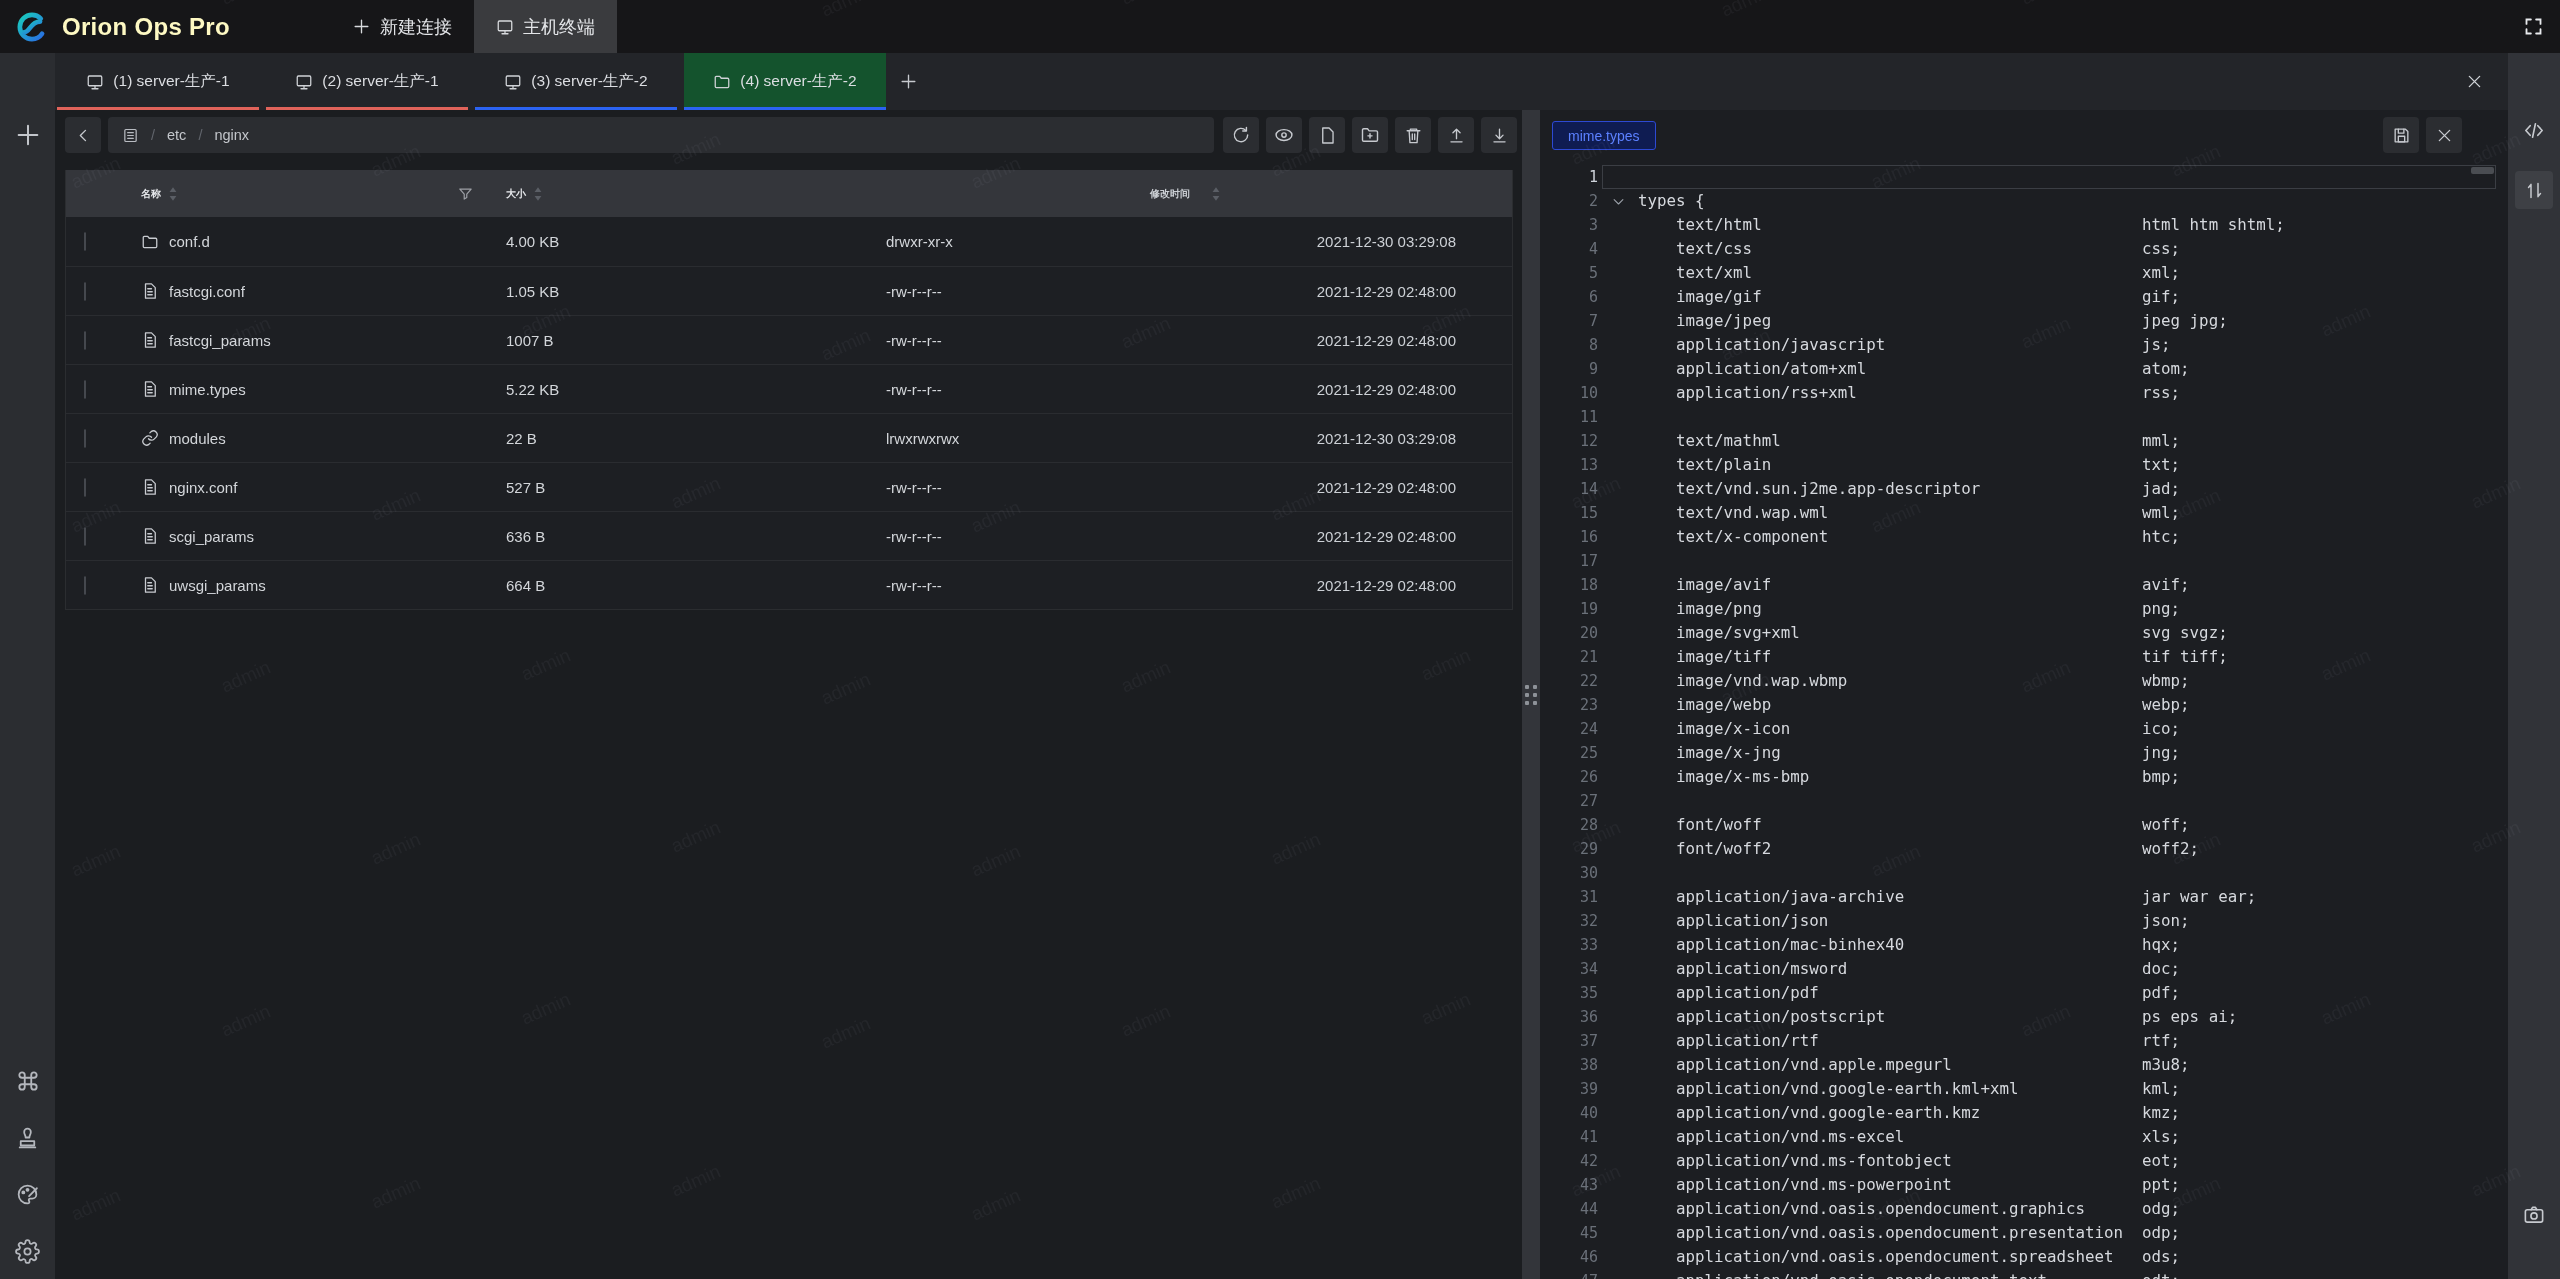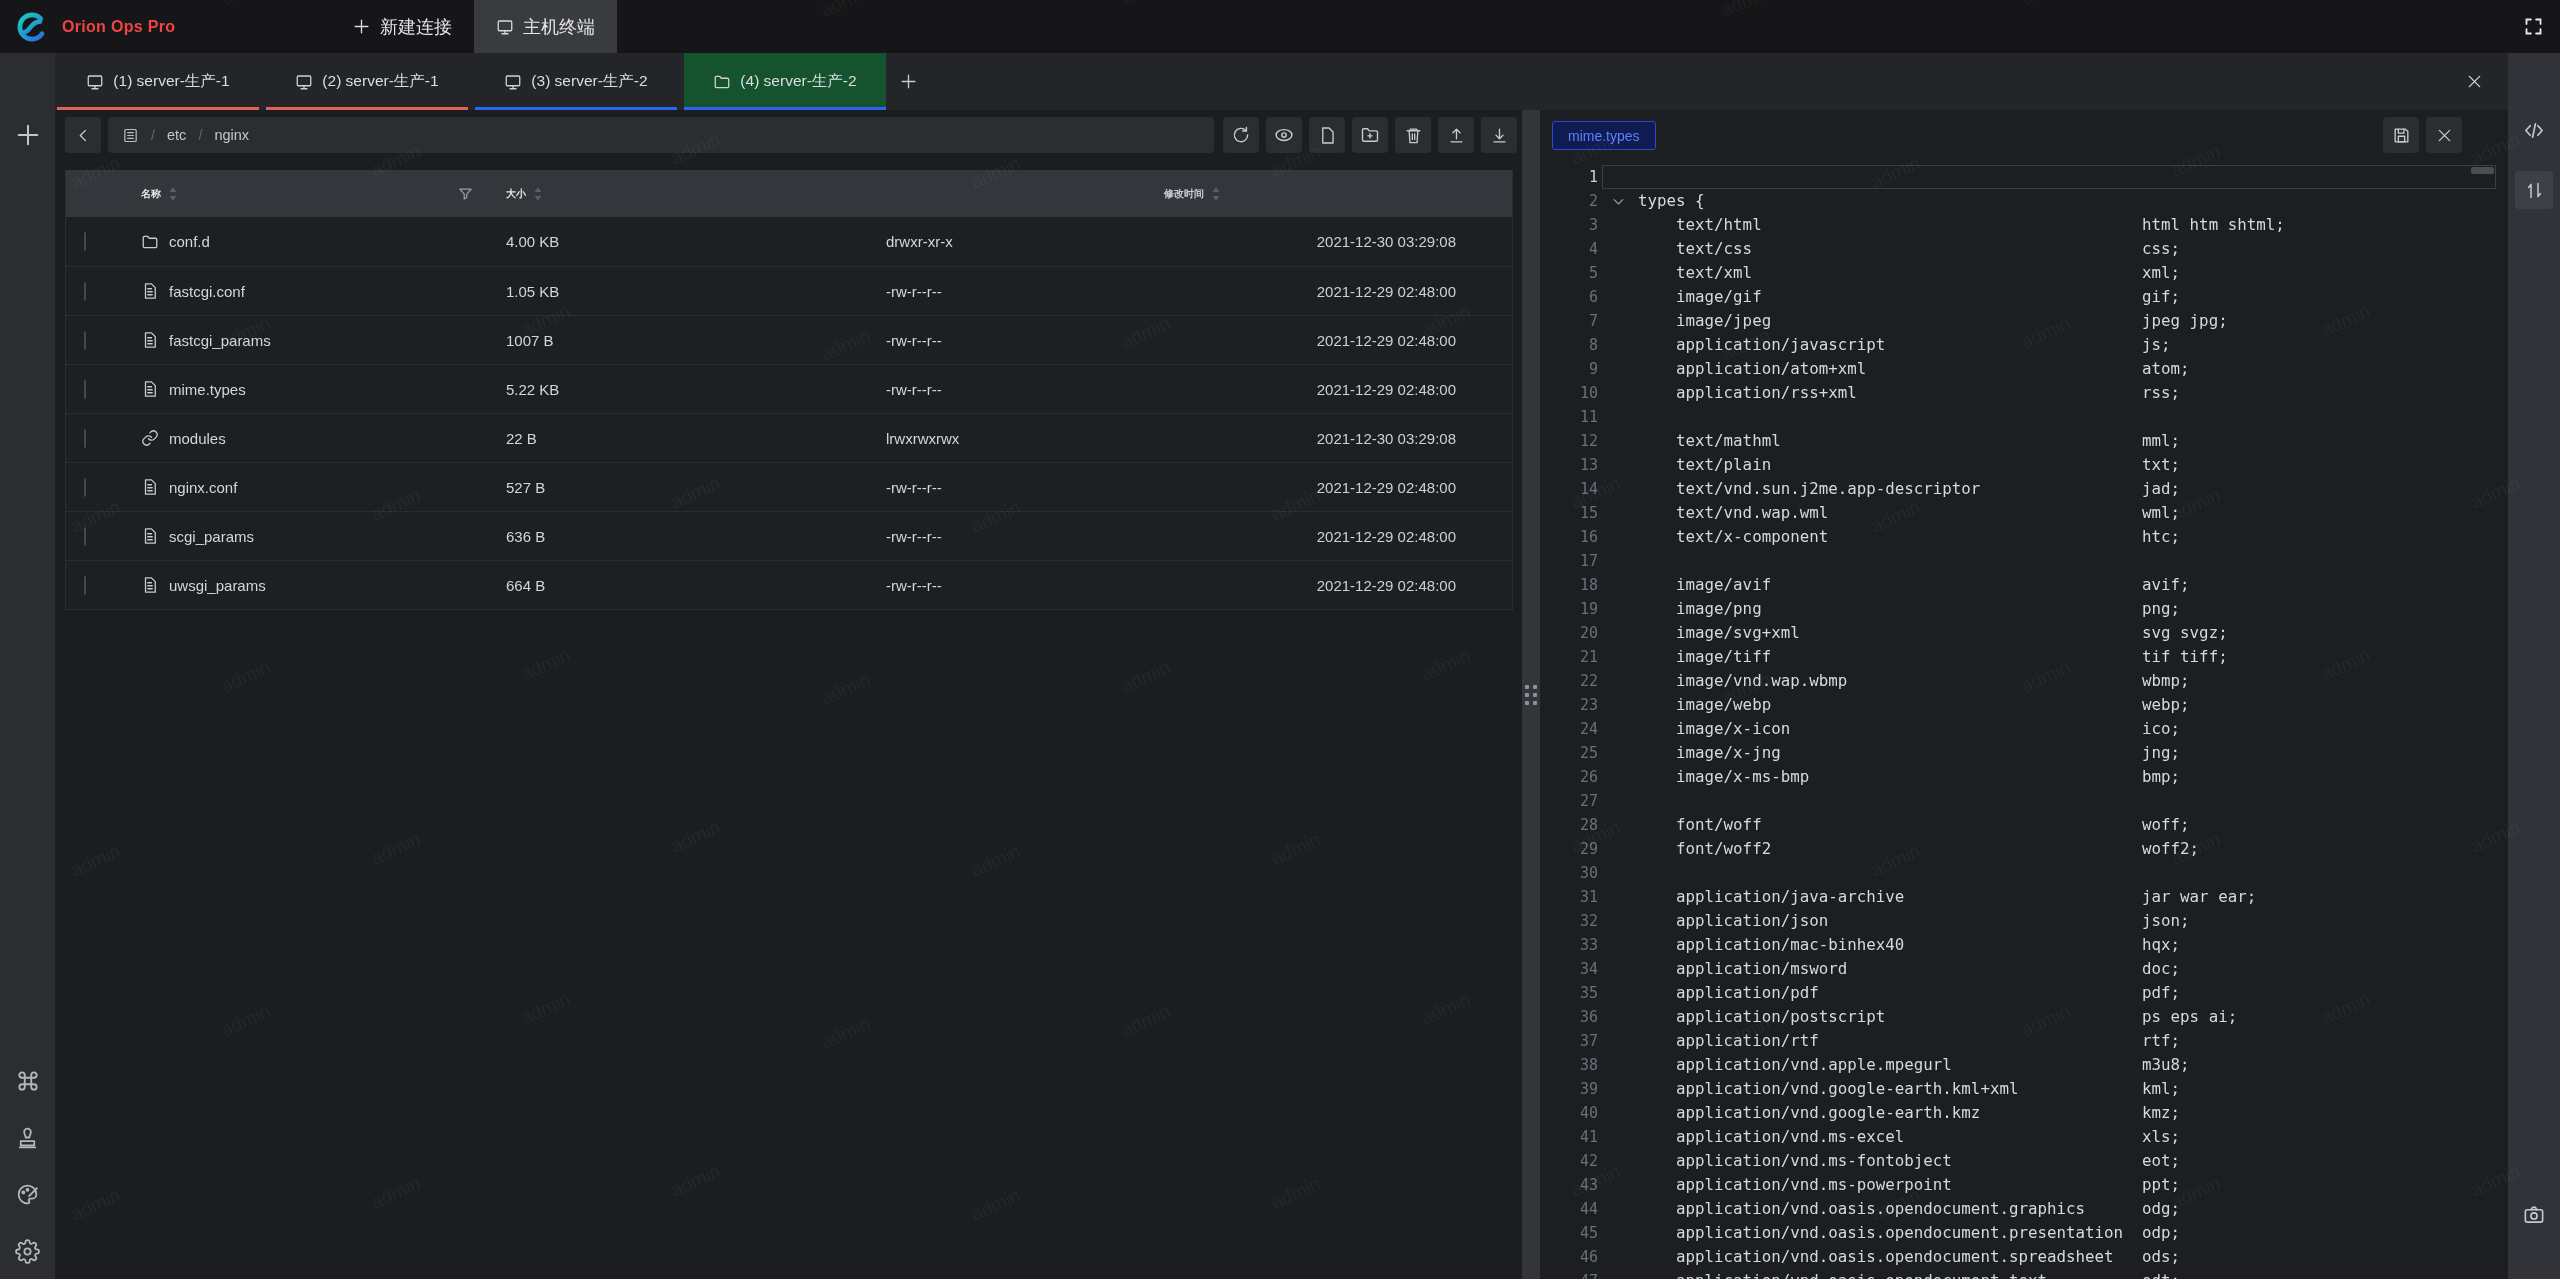--- a/index.html
+++ b/index.html
@@ -3,21 +3,21 @@
 <meta charset="utf-8">
 <style>
   * { margin:0; padding:0; box-sizing:border-box; }
   html,body { background:#101113; }
   body { font-family:"Liberation Sans","DejaVu Sans",sans-serif; }
   #root { position:relative; width:2560px; height:1279px; overflow:hidden; background:#1b1d20; color:#d4d7db; }
 
   
   .topbar { position:absolute; left:0; top:0; width:2560px; height:53px; background:#161618; display:flex; align-items:stretch; z-index:5; }
   .brand { display:flex; align-items:center; gap:12px; padding-left:14px; width:330px; }
-  .brand-title { font-size:16px; font-weight:bold; color:#ef4444; letter-spacing:.3px; }
+  .brand-title { font-size:24px; font-weight:bold; color:#fef9c3; letter-spacing:.3px; }
   .menu-item { display:flex; align-items:center; gap:9px; padding:0 22px; color:#e3e5e8; font-size:18px; cursor:pointer; }
   .menu-item .mi-ic { display:flex; color:#d8dadd; }
   .menu-item.active { background:#3a3b3e; }
   .topbar-right { margin-left:auto; display:flex; align-items:center; padding-right:16px; color:#e8eaed; }
 
   
   .sidebar { position:absolute; left:0; top:53px; width:55px; height:1226px; background:#2b2d31; z-index:4; }
   .sb-plus { position:absolute; left:12px; top:66px; width:32px; height:32px; color:#c3c6cb; display:flex; align-items:center; justify-content:center; cursor:pointer; }
   .sb-bottom { position:absolute; left:0; bottom:14px; width:55px; display:flex; flex-direction:column; align-items:center; gap:30px; color:#b4b7bd; }
   .sb-bottom .sb-ic { width:27px; height:27px; display:flex; align-items:center; justify-content:center; cursor:pointer; }
@@ -54,21 +54,21 @@
   .tbody .tr { height:49px; border-top:1px solid #2a2c30; font-size:15px; color:#d3d6da; cursor:pointer; }
   .tbody .tr:first-child { border-top:none; }
   .cell-name { display:flex; align-items:center; gap:10px; position:relative; height:100%; }
   .cell-name .f-ic { display:flex; color:#c9ccd1; }
   .th-label { display:flex; align-items:center; gap:7px; height:100%; position:relative; }
   .sort-ic { display:flex; color:#5a5e65; }
   .filter-ic { position:absolute; right:32px; top:50%; transform:translateY(-50%); color:#9da0a6; cursor:pointer; display:flex; }
   .cb-h { width:15px; height:15px; background:#141518; border-radius:2px; margin-left:18px; cursor:pointer; }
   .cb { width:15px; height:15px; border:1px solid #45484e; border-radius:2px; margin-left:18px; cursor:pointer; background:transparent; }
   .cell-time { text-align:right; padding-right:56px; color:#ccd0d5; }
-  .thead .cell-time { padding-right:70px; display:flex; justify-content:flex-end; align-items:center; gap:7px; height:100%; }
+  .thead .cell-time { padding-right:70px; display:flex; justify-content:flex-end; align-items:center; gap:21px; height:100%; }
 
   
   .splitter { position:absolute; left:1522px; top:110px; width:18px; height:1169px; background:#33353a; cursor:col-resize; display:flex; align-items:center; justify-content:center; }
   .split-dots { display:grid; grid-template-columns:repeat(2,4px); grid-auto-rows:4px; gap:4px; }
   .split-dots i { background:#8e9298; border-radius:1px; }
 
   
   .editor { position:absolute; left:1540px; top:110px; width:968px; height:1169px; background:#1c1e22; overflow:hidden; }
   .ed-header { position:absolute; left:0; top:0; width:100%; height:50px; }
   .file-chip { position:absolute; left:12px; top:11px; height:29px; display:flex; align-items:center; padding:0 15px; background:#0f1c52; border:1px solid #2d49d3; border-radius:3px; color:#5b80ff; font-size:14px; cursor:pointer; }

